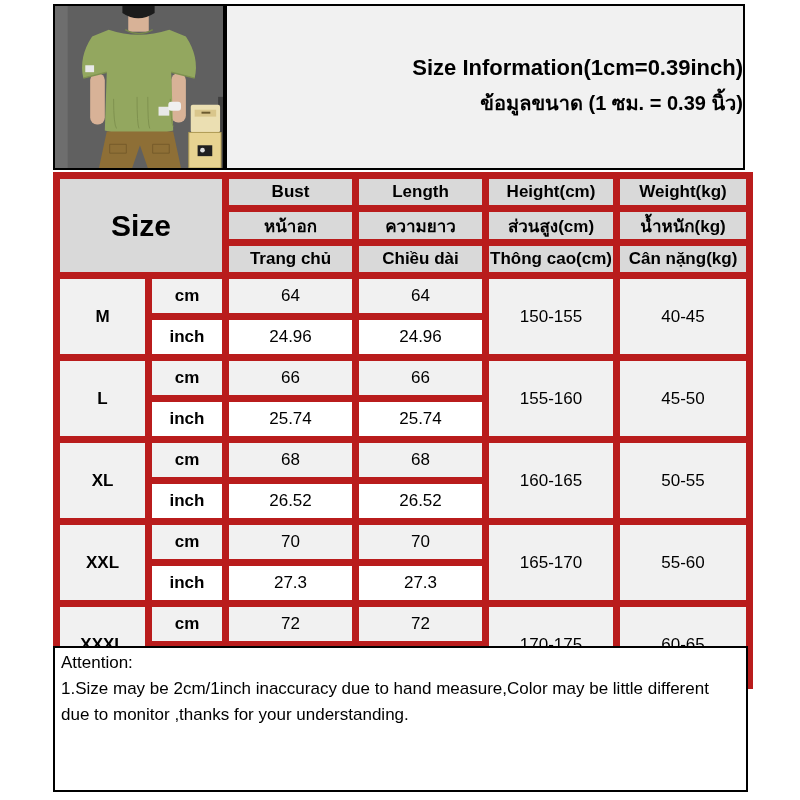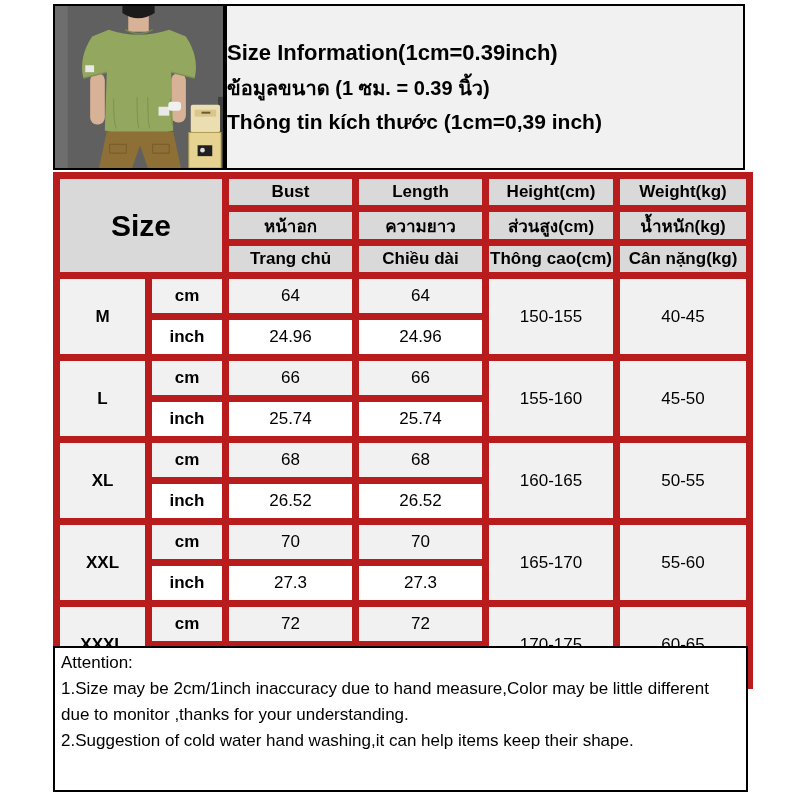--- a/index.html
+++ b/index.html
@@ -10,21 +10,21 @@
   }
   
   .photo-box{
     position:absolute;left:53px;top:4px;width:172px;height:166px;
     border:2px solid #000;box-sizing:border-box;background:#606060;overflow:hidden;
   }
   .photo-box svg{display:block;width:100%;height:100%;}
   .title-box{
     position:absolute;left:225px;top:4px;width:520px;height:166px;
     border:2px solid #000;box-sizing:border-box;background:#f1f1f1;
-    display:flex;flex-direction:column;justify-content:center;align-items:flex-start;
+    display:flex;flex-direction:column;justify-content:center;align-items:flex-end;
     text-align:center;gap:6px;
   }
   .title-en{font-size:22px;font-weight:bold;}
   .title-th{font-size:20px;font-weight:bold;}
   .title-vi{font-size:21px;font-weight:bold;}
   
   .size-table{
     position:absolute;left:53px;top:172px;width:693px;
     border-collapse:collapse;table-layout:fixed;
   }
@@ -78,21 +78,20 @@
     <rect x="116" y="97" width="13" height="9" rx="3" fill="#f0f0f0"></rect>
 
     <path d="M53,127 L121,127 L129,164 L95,164 L87,141 L79,164 L45,164 Z" fill="#8e6f36"></path>
     <path d="M56,140 h17 v9 h-17 z M100,140 h17 v9 h-17 z" fill="none" stroke="#755b2b" stroke-width="1"></path>
   </svg>
 </div>
 
 <div class="title-box">
   <div class="title-en">Size Information(1cm=0.39inch)</div>
   <div class="title-th">ข้อมูลขนาด (1 ซม. = 0.39 นิ้ว)</div>
-  <div class="title-vi">Thông tin kích thước (1cm=0,39 inch)</div>
 </div>
 
 <table class="size-table">
   <colgroup>
     <col style="width:92px">
       <col style="width:77px">
       <col style="width:130px">
     <col style="width:130px">
       <col style="width:131px">
       <col style="width:133px">
@@ -186,14 +185,13 @@
       <td class="unit">inch</td>
       <td>28.08</td>
       <td>28.08</td>
     </tr>
   </tbody>
 </table>
 
 <div class="attention-box">
   <div>Attention:</div>
   <div>1.Size may be 2cm/1inch inaccuracy due to hand measure,Color may be little different due to monitor ,thanks for your understanding.</div>
-  <div>2.Suggestion of cold water hand washing,it can help items keep their shape.</div>
 </div>
 
 </body></html>

